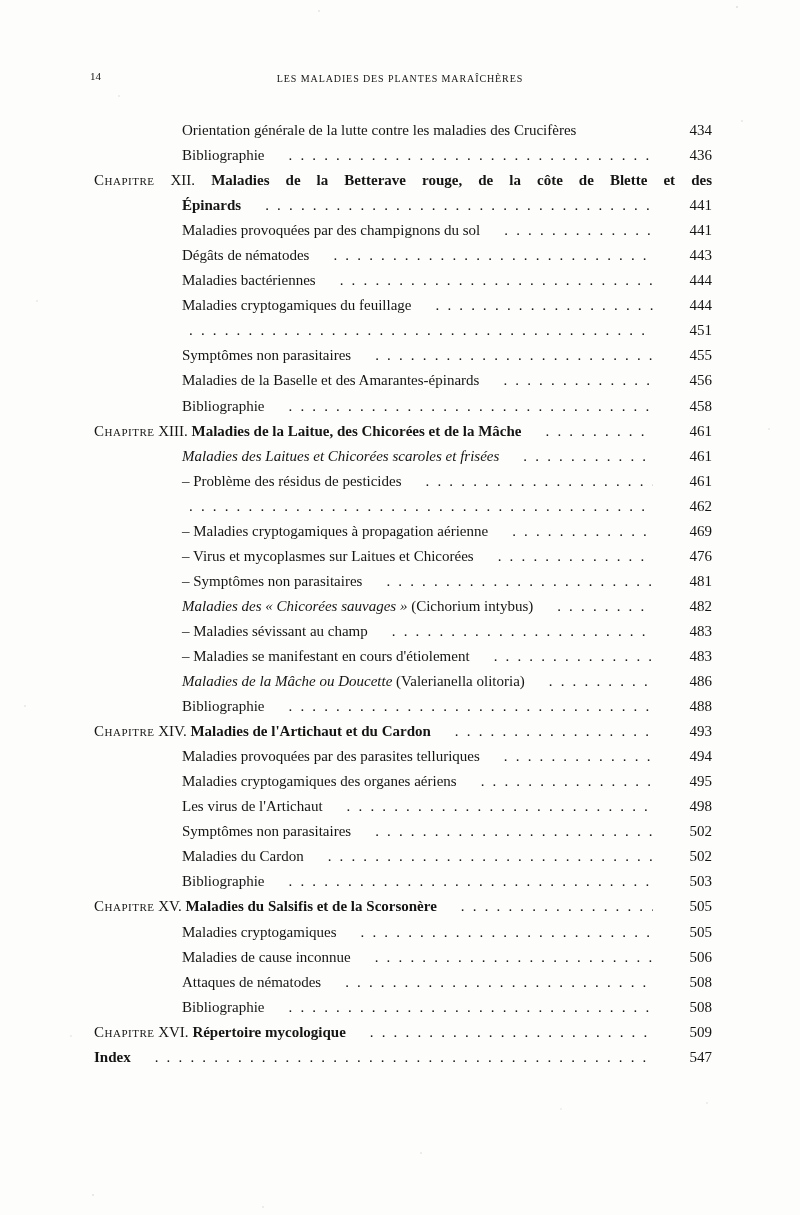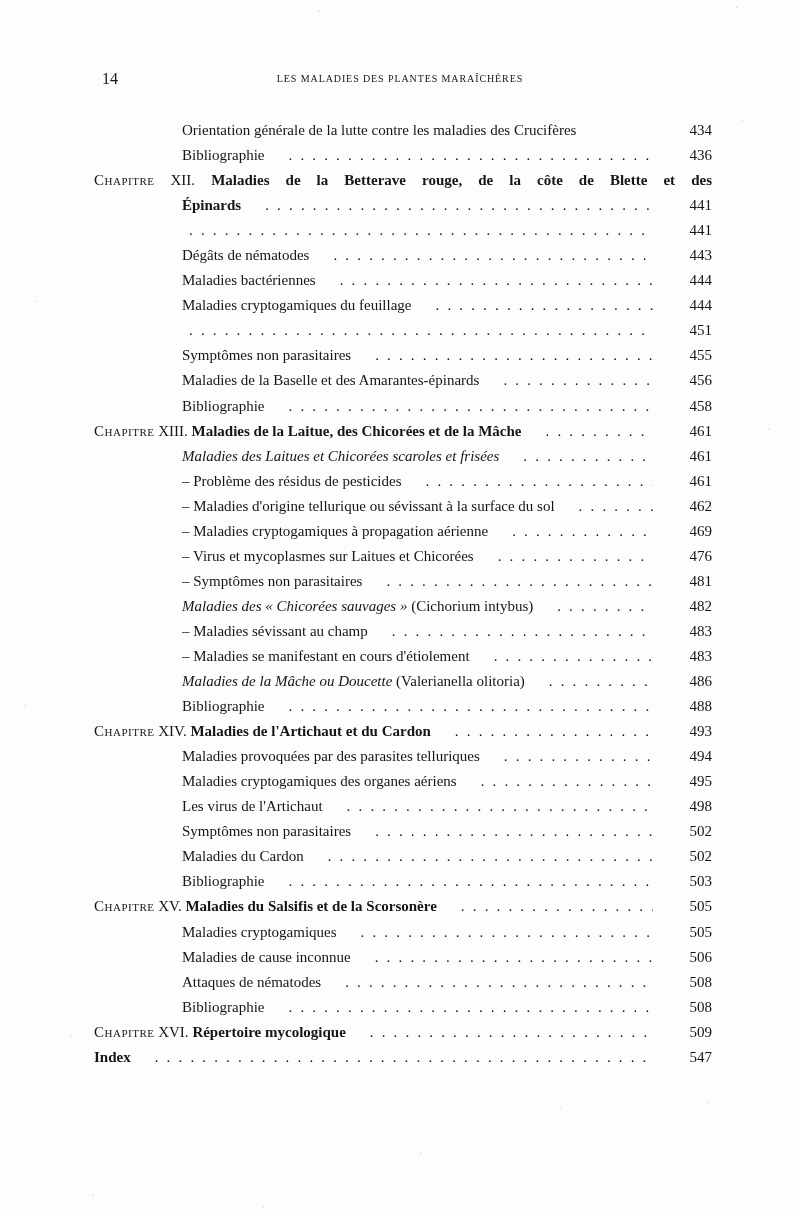--- a/index.html
+++ b/index.html
@@ -31,22 +31,22 @@
       24px 705px 0 rgba(0,0,0,0.09),
       690px 882px 0 rgba(0,0,0,0.08),
       70px 1035px 0 rgba(0,0,0,0.08),
       420px 1152px 0 rgba(0,0,0,0.09),
       706px 1102px 0 rgba(0,0,0,0.08),
       92px 1194px 0 rgba(0,0,0,0.10),
       262px 1206px 0 rgba(0,0,0,0.09),
       560px 1108px 0 rgba(0,0,0,0.07);
   }
   .page-number {
-    position: absolute; top: 70px; left: 102px;
-    font-size: 16px;
+    position: absolute; top: 70px; left: 90px;
+    font-size: 11px;
   }
   .running-title {
     position: absolute; top: 73px; left: 0; right: 0;
     text-align: center; font-size: 10px; letter-spacing: 0.9px;
   }
   .toc-row {
     display: flex; align-items: flex-start;
     line-height: 1.67;
     gap: 17px;
   }
@@ -88,20 +88,21 @@
         <span class="toc-dots"></span>
         <span class="toc-page">436</span>
       </div>
       <div class="toc-row indent-0 space-before block-row justify"><span class="toc-label"><span class="part-smallcaps">Chapitre</span><span class="part-normal"> XII. </span><span class="part-bold">Maladies de la Betterave rouge, de la côte de Blette et des</span></span></div>
       <div class="toc-row indent-1">
         <span class="toc-label"><span class="part-bold">Épinards</span></span>
         <span class="toc-dots"></span>
         <span class="toc-page">441</span>
       </div>
       <div class="toc-row indent-1">
+        <span class="toc-label"><span class="part-normal">Maladies provoquées par des champignons du sol</span></span>
         <span class="toc-dots"></span>
         <span class="toc-page">441</span>
       </div>
       <div class="toc-row indent-1">
         <span class="toc-label"><span class="part-normal">Dégâts de nématodes</span></span>
         <span class="toc-dots"></span>
         <span class="toc-page">443</span>
       </div>
       <div class="toc-row indent-1">
         <span class="toc-label"><span class="part-normal">Maladies bactériennes</span></span>
@@ -141,21 +142,20 @@
         <span class="toc-label"><span class="part-italic">Maladies des Laitues et Chicorées scaroles et frisées</span></span>
         <span class="toc-dots"></span>
         <span class="toc-page">461</span>
       </div>
       <div class="toc-row indent-1">
         <span class="toc-label"><span class="part-normal">– Problème des résidus de pesticides</span></span>
         <span class="toc-dots"></span>
         <span class="toc-page">461</span>
       </div>
       <div class="toc-row indent-1">
-        <span class="toc-label"><span class="part-normal">– Maladies d'origine tellurique ou sévissant à la surface du sol</span></span>
         <span class="toc-dots"></span>
         <span class="toc-page">462</span>
       </div>
       <div class="toc-row indent-1">
         <span class="toc-label"><span class="part-normal">– Maladies cryptogamiques à propagation aérienne</span></span>
         <span class="toc-dots"></span>
         <span class="toc-page">469</span>
       </div>
       <div class="toc-row indent-1">
         <span class="toc-label"><span class="part-normal">– Virus et mycoplasmes sur Laitues et Chicorées</span></span>

